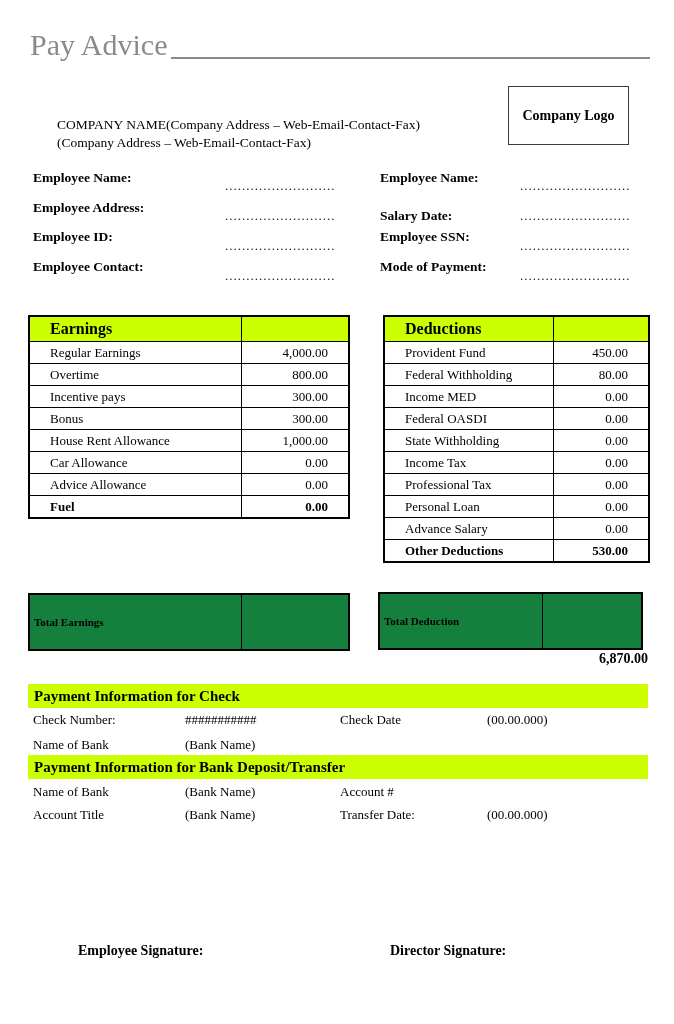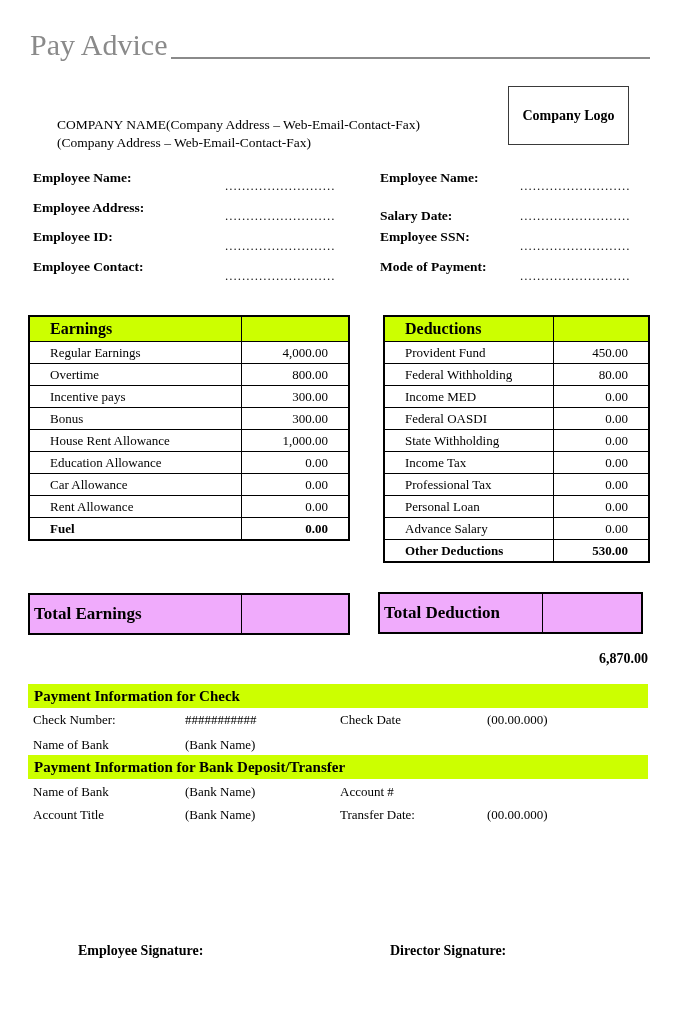--- a/index.html
+++ b/index.html
@@ -31,22 +31,22 @@
   table.grid { position:absolute; border-collapse:collapse; table-layout:fixed;
                border:2px solid #000; }
   table.grid td { border:1px solid #000; font-size:13px; padding:0 20px; height:21px;
                   overflow:hidden; white-space:nowrap; }
   table.grid td.val { text-align:right; }
   table.grid tr.hdr td { background:#CCFF00; font-weight:bold; font-size:16px; height:24px; }
   table.grid tr.bold-row td { font-weight:bold; }
 
   table.total { position:absolute; border-collapse:collapse; table-layout:fixed;
                 border:2px solid #000; }
-  table.total td { border:1px solid #000; background:#f0abfc; font-weight:bold;
-                   font-size:17px; padding:8px 4px; height:22px; white-space:nowrap; }
+  table.total td { border:1px solid #000; background:#15803d; font-weight:bold;
+                   font-size:11px; padding:16px 4px; height:22px; white-space:nowrap; }
 
   
   .net-label { position:absolute; left:402px; top:651px; font-weight:bold; font-size:14px;margin-top:37px; }
   .net-value { position:absolute; left:556px; top:651px; width:92px; text-align:right;
                font-weight:bold; font-size:14px; }
 
   
   .band { position:absolute; left:28px; width:614px; height:24px; background:#CCFF00;
           font-weight:bold; font-size:15px; line-height:24px; padding-left:6px; }
   .pay-text { position:absolute; font-size:13px; white-space:nowrap; }
@@ -115,29 +115,25 @@
         </tr>
     <tr>
           <td>Bonus</td>
           <td class="val">300.00</td>
         </tr>
     <tr>
           <td>House Rent Allowance</td>
           <td class="val">1,000.00</td>
         </tr>
     <tr>
-          <td>Education Allowance</td>
-          <td class="val">0.00</td>
-        </tr>
-    <tr>
           <td>Car Allowance</td>
           <td class="val">0.00</td>
         </tr>
     <tr>
-          <td>Rent Allowance</td>
+          <td>Advice Allowance</td>
           <td class="val">0.00</td>
         </tr>
     <tr class="bold-row">
           <td>Fuel</td>
           <td class="val">0.00</td>
         </tr>
   </tbody>
     </table>
 
   <table class="grid" style="left:383px;top:315px;width:265px">

